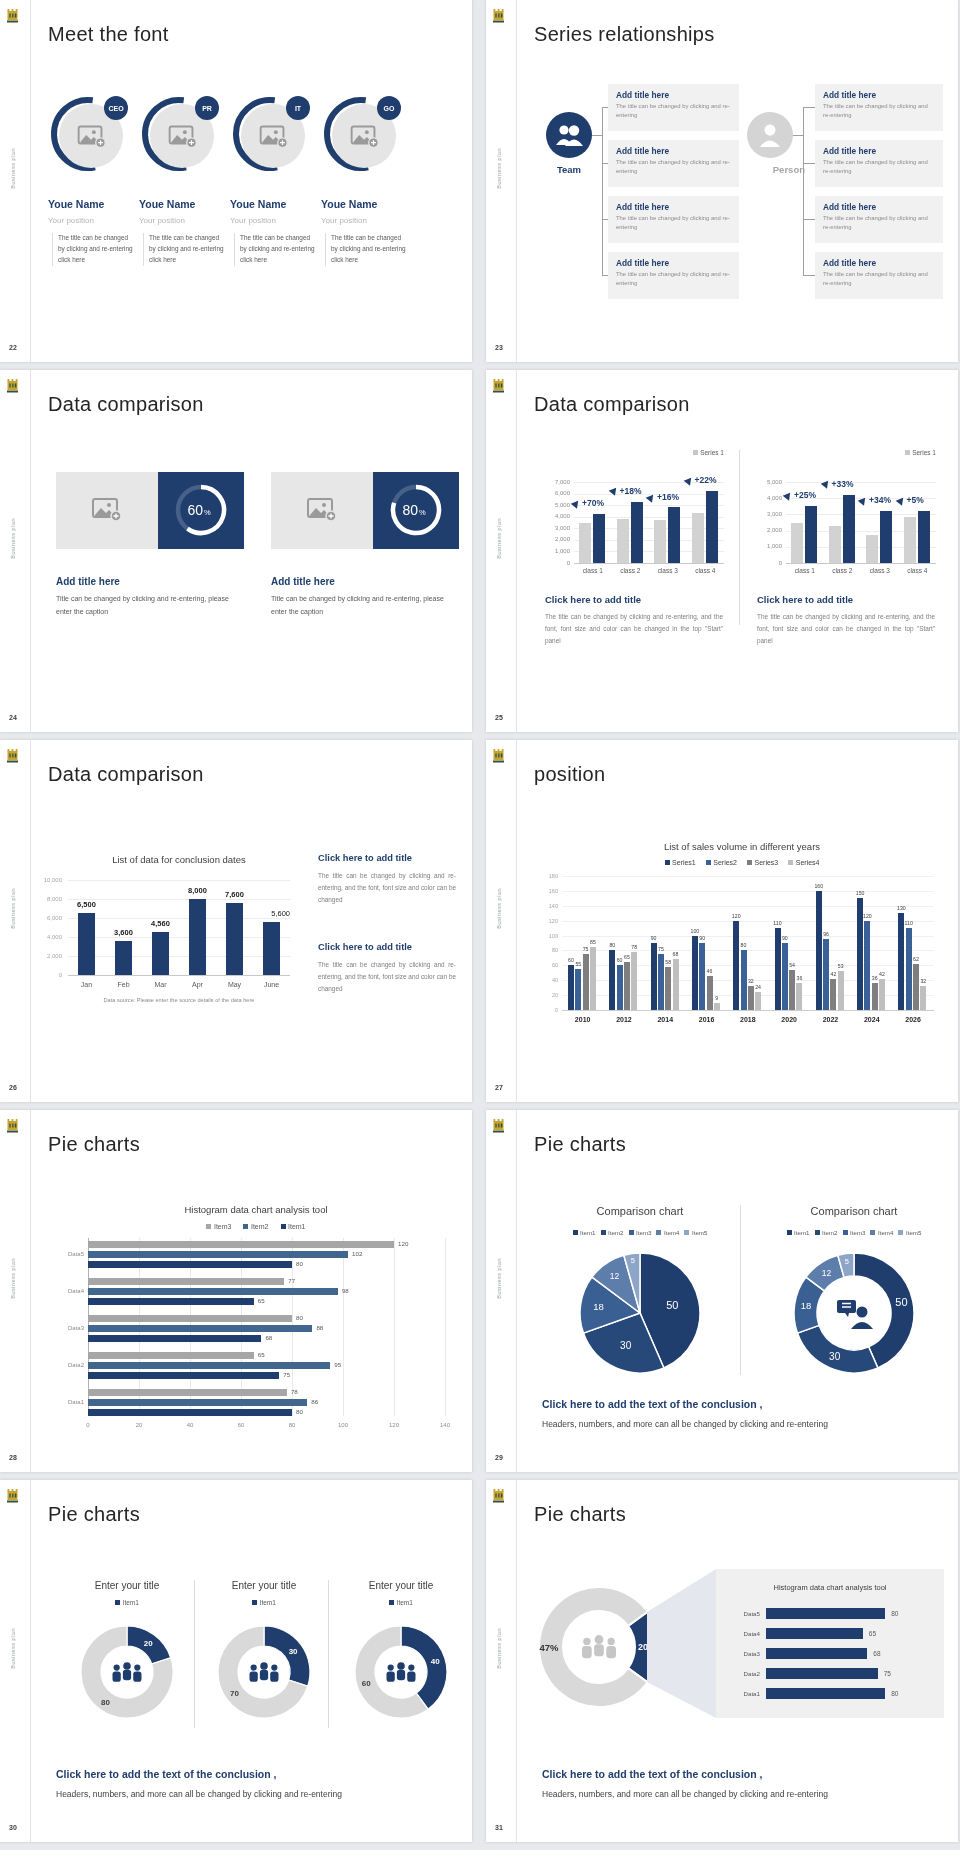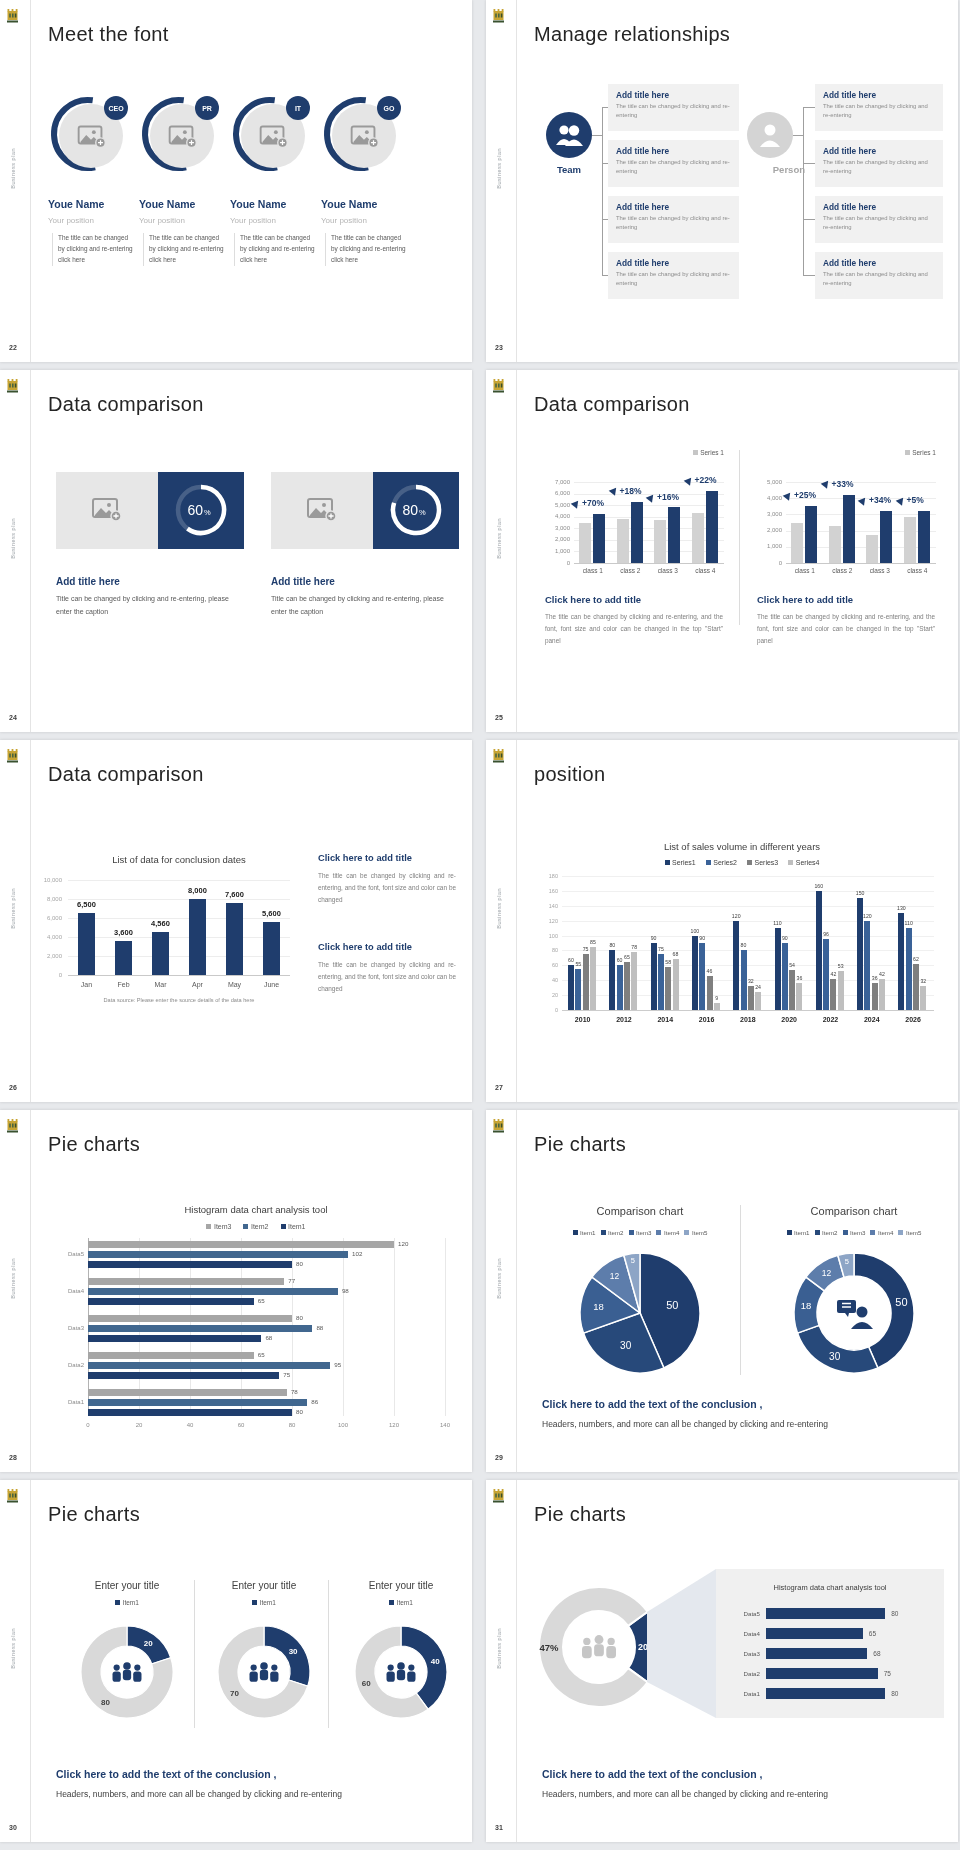--- a/index.html
+++ b/index.html
@@ -103,21 +103,21 @@
           <rect x="4.6" y="1" width="1.8" height="2.5" fill="#c7a433"></rect>
           <rect x="8.7" y="1" width="1.8" height="2.5" fill="#c7a433"></rect>
           <rect x="2.2" y="5.5" width="1.6" height="4" fill="#4a6741"></rect>
           <rect x="5" y="5.5" width="1.6" height="4" fill="#4a6741"></rect>
           <rect x="7.8" y="5.5" width="1.6" height="4" fill="#39512f"></rect>
           <rect x="0" y="12.5" width="11" height="2" fill="#39512f"></rect>
         </svg>
       <div class="vtext">Business plan</div>
       <div class="pagenum">23</div>
     </div>
-    <div class="stitle">Manage relationships</div>
+    <div class="stitle">Series relationships</div>
     <div class="content">
         <svg viewBox="0 0 46 46" width="46" height="46" style="position: absolute; left: 60px; top: 112px; overflow: visible;">
           <circle cx="23" cy="23" r="23" fill="#1f3d6d"></circle>
           <circle cx="18" cy="18" r="4.6" fill="#fff"></circle>
           <path d="M 10 33 q 8 -12 16 0 Z" fill="#fff"></path>
           <circle cx="28" cy="18.5" r="5.2" fill="#fff"></circle>
           <path d="M 19 34 q 9 -13 18 0 Z" fill="#fff"></path>
         </svg>
         <div style="position: absolute; left: 48px; top: 164px; width: 70px; text-align: center; font-size: 9.5px; font-weight: bold; color: rgb(31, 61, 109);">Team</div>
         <div style="position: absolute; left: 116px; top: 107px; width: 1px; height: 169px; background: rgb(159, 159, 159);"></div>
@@ -387,21 +387,21 @@
         <div style="position: absolute; left: 152px; top: 191.68px; width: 17px; height: 43.32px; background: rgb(31, 61, 109);"></div>
         <div style="position: absolute; left: 142px; top: 178.68px; width: 37px; font-size: 7.5px; font-weight: bold; color: rgb(26, 26, 26); text-align: center;">4,560</div>
         <div style="position: absolute; left: 142px; top: 241px; width: 37px; font-size: 7px; color: rgb(89, 89, 89); text-align: center;">Mar</div>
         <div style="position: absolute; left: 189px; top: 159px; width: 17px; height: 76px; background: rgb(31, 61, 109);"></div>
         <div style="position: absolute; left: 179px; top: 146px; width: 37px; font-size: 7.5px; font-weight: bold; color: rgb(26, 26, 26); text-align: center;">8,000</div>
         <div style="position: absolute; left: 179px; top: 241px; width: 37px; font-size: 7px; color: rgb(89, 89, 89); text-align: center;">Apr</div>
         <div style="position: absolute; left: 226px; top: 162.8px; width: 17px; height: 72.2px; background: rgb(31, 61, 109);"></div>
         <div style="position: absolute; left: 216px; top: 149.8px; width: 37px; font-size: 7.5px; font-weight: bold; color: rgb(26, 26, 26); text-align: center;">7,600</div>
         <div style="position: absolute; left: 216px; top: 241px; width: 37px; font-size: 7px; color: rgb(89, 89, 89); text-align: center;">May</div>
         <div style="position: absolute; left: 263px; top: 181.8px; width: 17px; height: 53.2px; background: rgb(31, 61, 109);"></div>
-        <div style="position: absolute; left: 253px; top: 168.8px; width: 37px; font-size: 7.5px; font-weight: bold; color: rgb(26, 26, 26); text-align: center;">5,600</div>
+        <div style="position: absolute; left: 253px; top: 168.8px; width: 37px; font-size: 7.5px; font-weight: normal; color: rgb(26, 26, 26); text-align: right;">5,600</div>
         <div style="position: absolute; left: 253px; top: 241px; width: 37px; font-size: 7px; color: rgb(89, 89, 89); text-align: center;">June</div>
         <div style="position: absolute; left: 68px; top: 257px; width: 222px; font-size: 5.6px; color: rgb(140, 140, 140); text-align: center;">Data source: Please enter the source details of the data here</div>
         <div style="position: absolute; left: 318px; top: 113px; width: 140px; font-size: 9.3px; font-weight: bold; color: rgb(31, 61, 109);">Click here to add title</div>
         <div style="position: absolute; left: 318px; top: 130px; width: 138px; font-size: 6.4px; color: rgb(127, 127, 127); line-height: 1.85; text-align: justify;">The title can be changed by clicking and re-entering, and the font, font size and color can be changed</div>
         <div style="position: absolute; left: 318px; top: 202px; width: 140px; font-size: 9.3px; font-weight: bold; color: rgb(31, 61, 109);">Click here to add title</div>
         <div style="position: absolute; left: 318px; top: 219px; width: 138px; font-size: 6.4px; color: rgb(127, 127, 127); line-height: 1.85; text-align: justify;">The title can be changed by clicking and re-entering, and the font, font size and color can be changed</div>
       </div>
   </section>
 
   <section class="slide">

